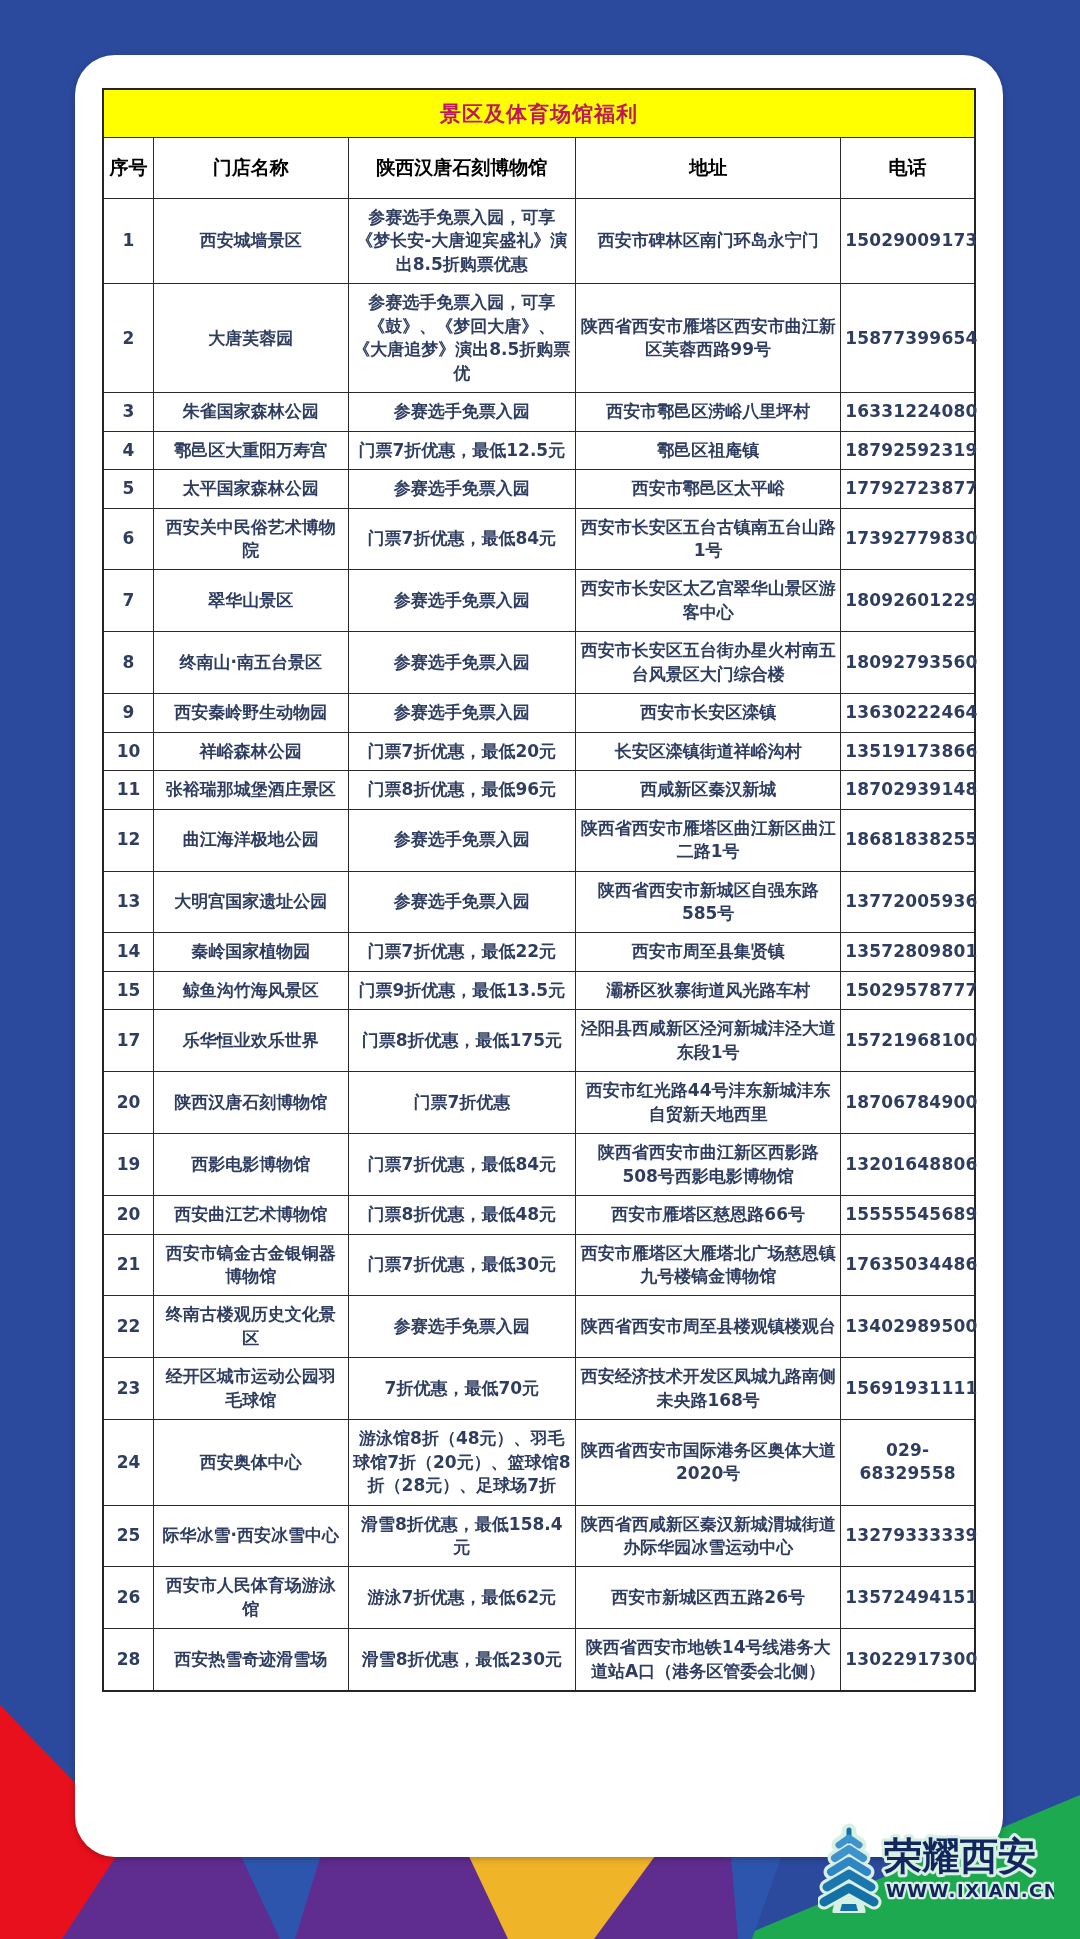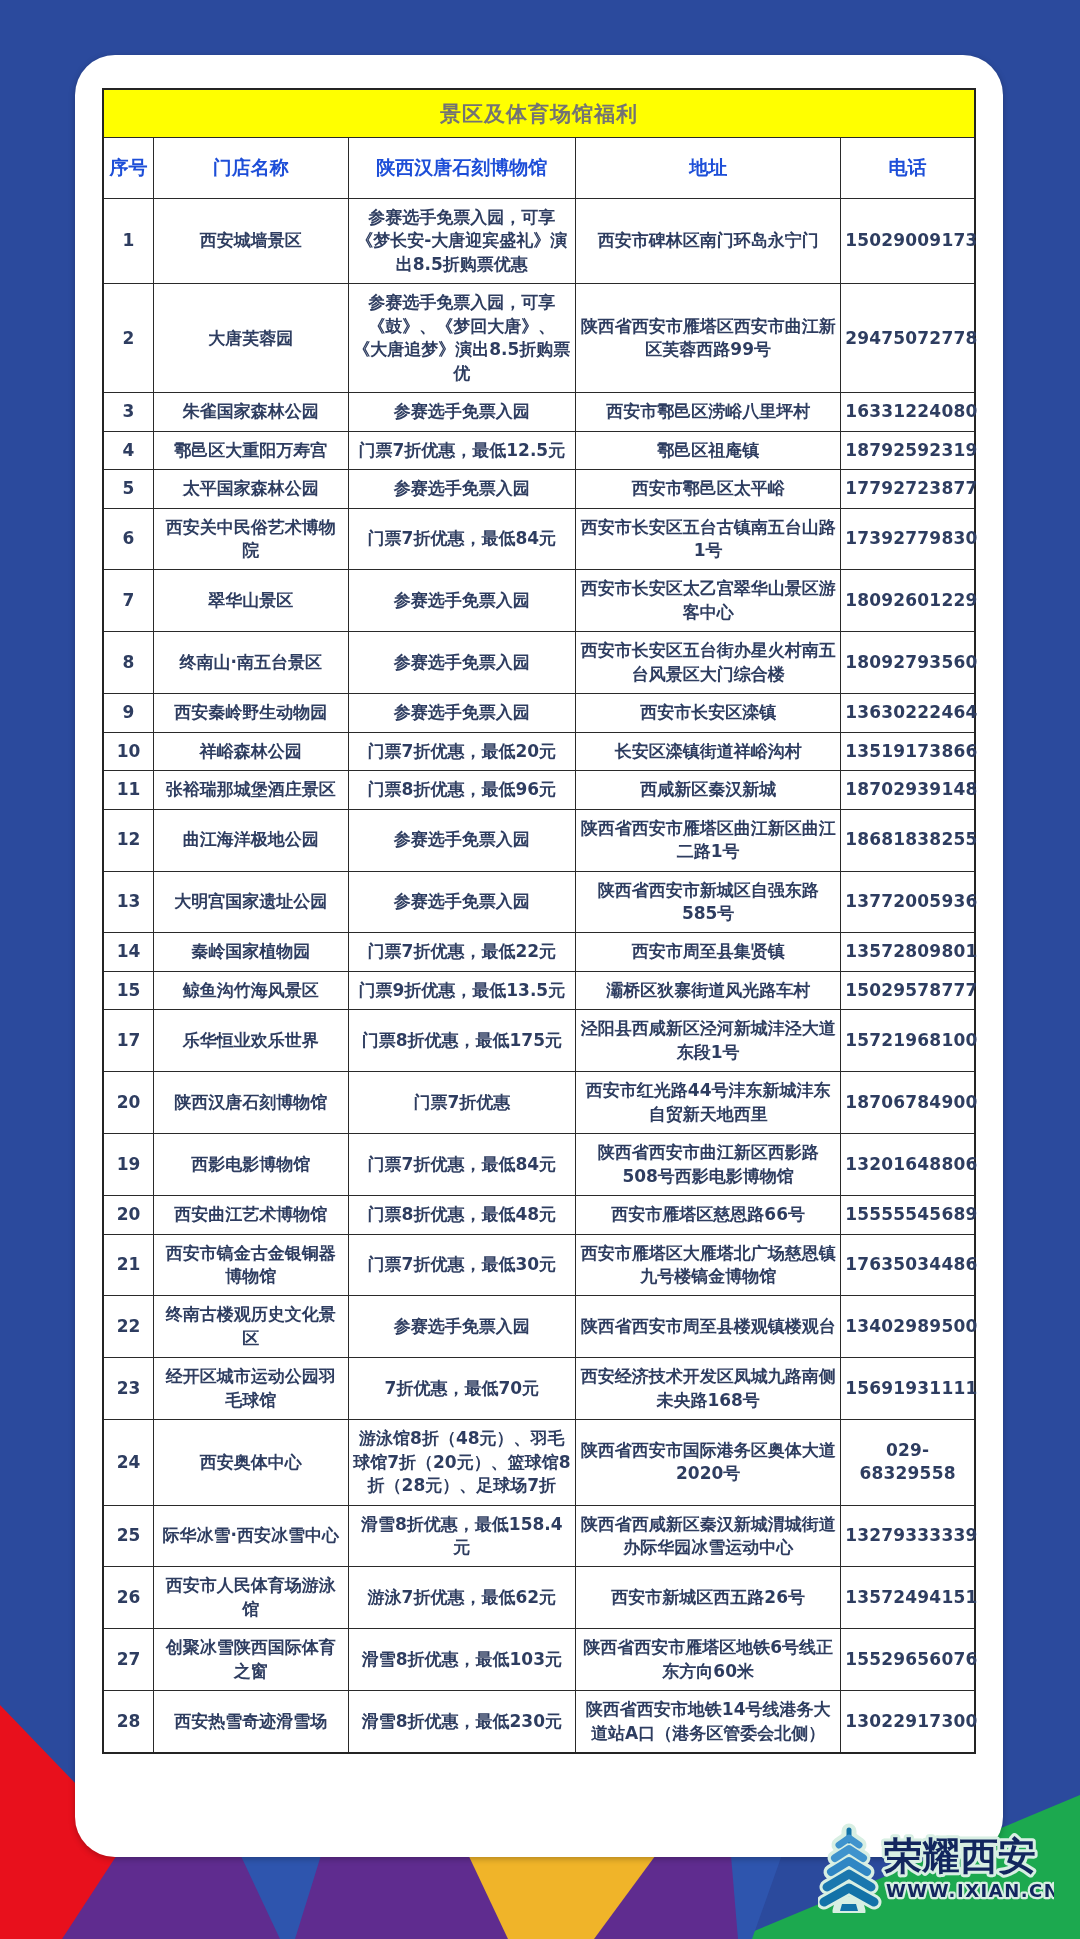--- a/index.html
+++ b/index.html
@@ -9,22 +9,22 @@
     font-family:"DejaVu Sans","Liberation Sans",sans-serif;
   }
   .deco{position:absolute;left:0;top:0;width:1080px;height:1939px;}
   .card{
     position:absolute;left:75px;top:55px;width:928px;height:1802px;
     background:#ffffff;border-radius:40px;box-shadow:0 2px 6px rgba(0,0,0,.25);
   }
   .table-wrap{padding:33px 27px 0 27px;}
   table{width:100%;border-collapse:collapse;table-layout:fixed;color:#2e3d60;border:2.5px solid #242424;}
   th,td{border:1.6px solid #2a2a2a;text-align:center;vertical-align:middle;}
-  .title-cell{background:#ffff00;font-size:21px;font-weight:bold;color:#737373;height:45px;letter-spacing:1px;margin-top:48px;}
-  .head-row th{font-size:19px;font-weight:bold;height:58px;color:#1d4ed8;}
+  .title-cell{background:#ffff00;font-size:21px;font-weight:bold;color:#be185d;height:45px;letter-spacing:1px;margin-top:48px;}
+  .head-row th{font-size:19px;font-weight:bold;height:58px;color:#000000;}
   td{font-size:17px;font-weight:600;line-height:1.38;padding:7px 4px;}
   .col-no{width:5.8%;}
   .col-name{width:22.3%;}
   .col-benefit{width:26.1%;}
   .col-address{width:30.4%;}
   .col-phone{width:15.4%;letter-spacing:.2px;margin-left:24px;}
   .logo{position:absolute;right:26px;bottom:26px;width:236px;height:92px;}
 </style>
 </head>
 <body>
@@ -68,21 +68,21 @@
             <td class="col-name">西安城墙景区</td>
             <td class="col-benefit">参赛选手免票入园，可享《梦长安-大唐迎宾盛礼》演出8.5折购票优惠</td>
             <td class="col-address">西安市碑林区南门环岛永宁门</td>
             <td class="col-phone">15029009173</td>
           </tr>
           <tr>
             <td class="col-no">2</td>
             <td class="col-name">大唐芙蓉园</td>
             <td class="col-benefit">参赛选手免票入园，可享《鼓》、《梦回大唐》、《大唐追梦》演出8.5折购票优</td>
             <td class="col-address">陕西省西安市雁塔区西安市曲江新区芙蓉西路99号</td>
-            <td class="col-phone">29475072778</td>
+            <td class="col-phone">15877399654</td>
           </tr>
           <tr>
             <td class="col-no">3</td>
             <td class="col-name">朱雀国家森林公园</td>
             <td class="col-benefit">参赛选手免票入园</td>
             <td class="col-address">西安市鄠邑区涝峪八里坪村</td>
             <td class="col-phone">16331224080</td>
           </tr>
           <tr>
             <td class="col-no">4</td>
@@ -230,27 +230,20 @@
             <td class="col-benefit">滑雪8折优惠，最低158.4元</td>
             <td class="col-address">陕西省西咸新区秦汉新城渭城街道办际华园冰雪运动中心</td>
             <td class="col-phone">13279333339</td>
           </tr>
           <tr>
             <td class="col-no">26</td>
             <td class="col-name">西安市人民体育场游泳馆</td>
             <td class="col-benefit">游泳7折优惠，最低62元</td>
             <td class="col-address">西安市新城区西五路26号</td>
             <td class="col-phone">13572494151</td>
-          </tr>
-          <tr>
-            <td class="col-no">27</td>
-            <td class="col-name">创聚冰雪陕西国际体育之窗</td>
-            <td class="col-benefit">滑雪8折优惠，最低103元</td>
-            <td class="col-address">陕西省西安市雁塔区地铁6号线正东方向60米</td>
-            <td class="col-phone">15529656076</td>
           </tr>
           <tr>
             <td class="col-no">28</td>
             <td class="col-name">西安热雪奇迹滑雪场</td>
             <td class="col-benefit">滑雪8折优惠，最低230元</td>
             <td class="col-address">陕西省西安市地铁14号线港务大道站A口（港务区管委会北侧）</td>
             <td class="col-phone">13022917300</td>
           </tr>
         </tbody>
     </table>

